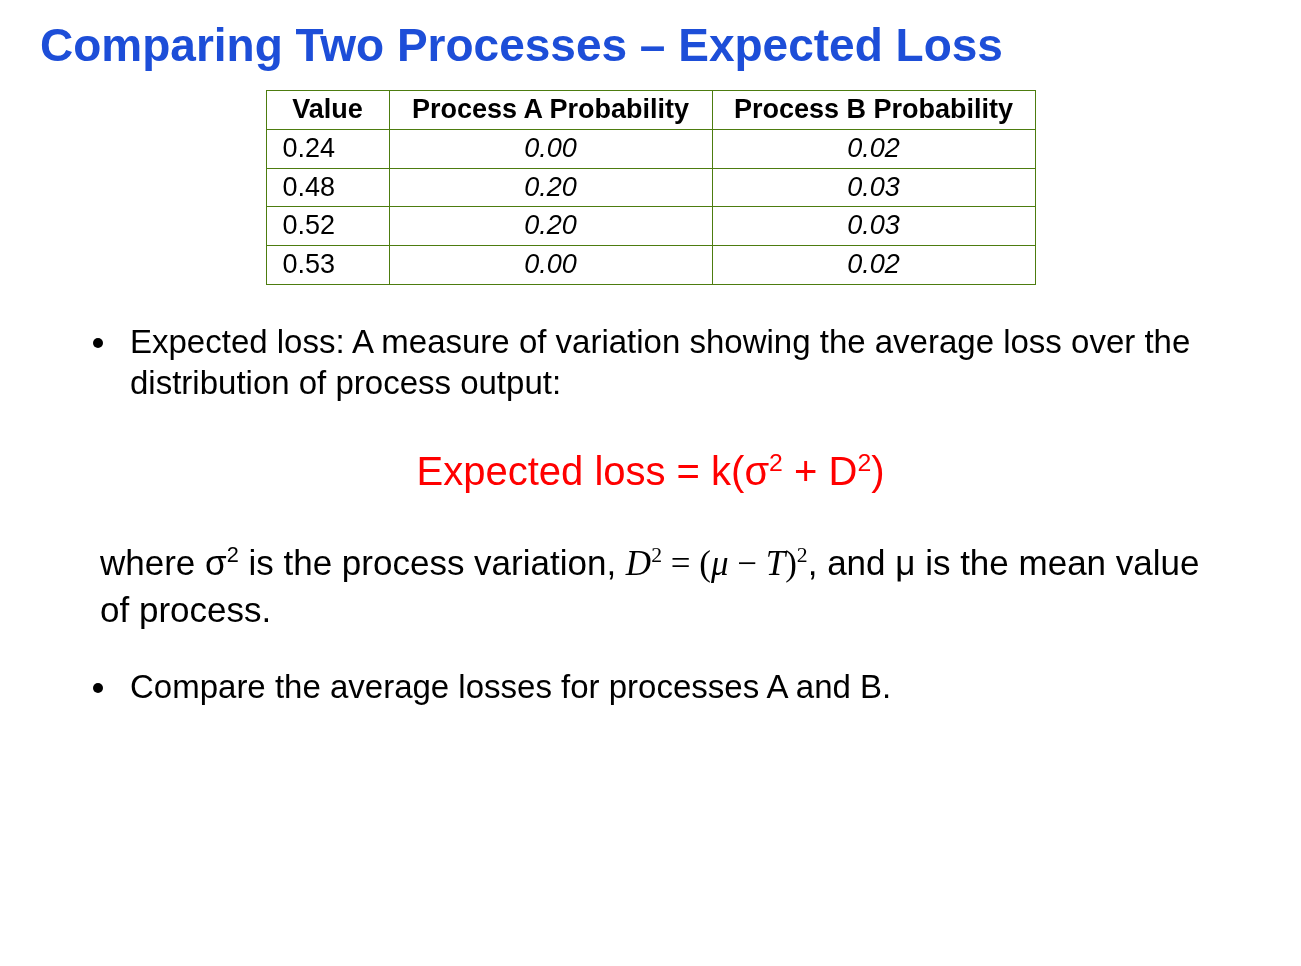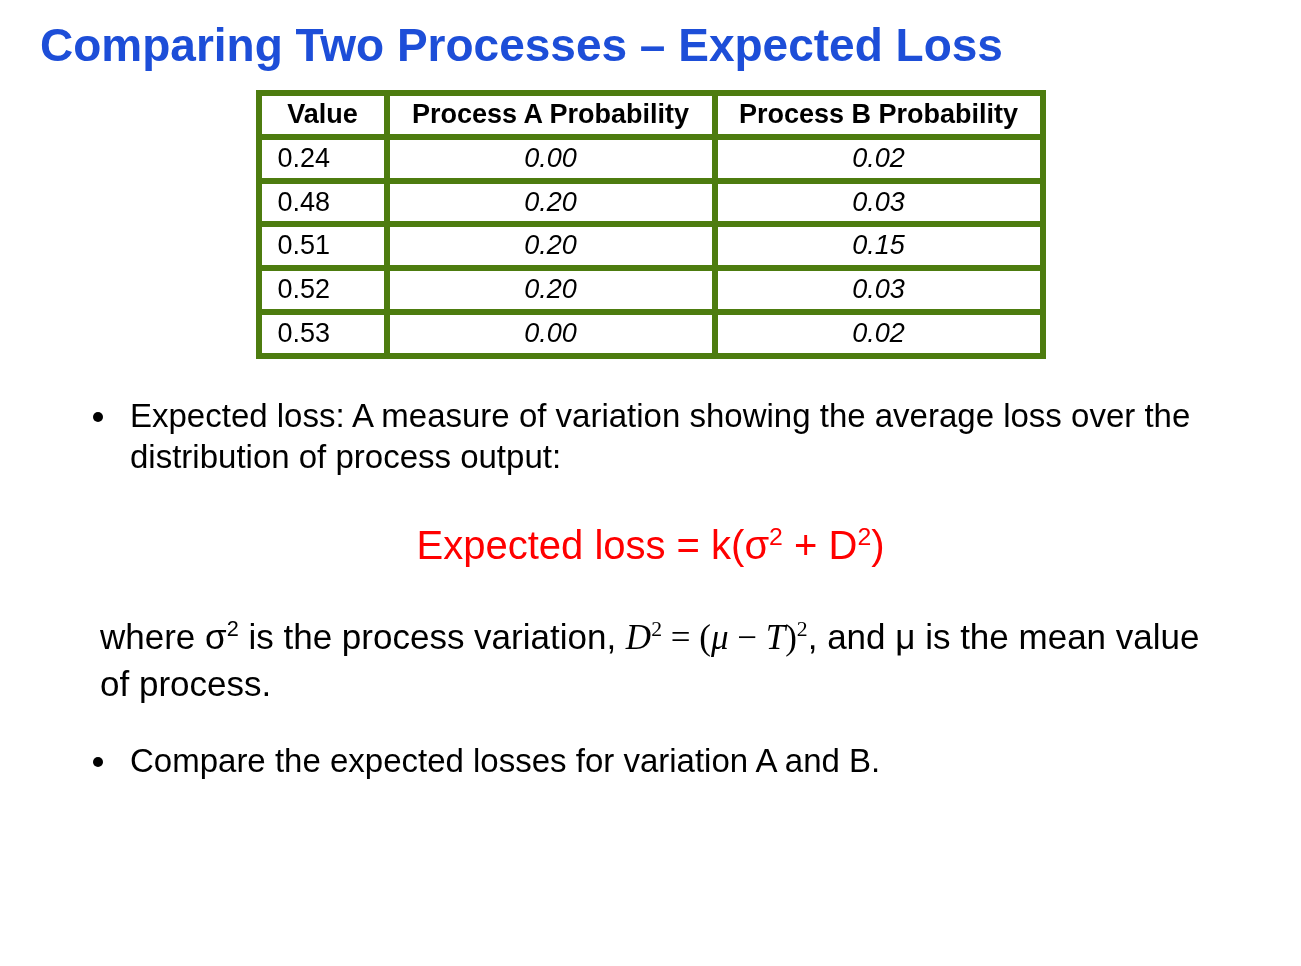--- a/index.html
+++ b/index.html
@@ -25,21 +25,21 @@
   .table-wrap {
     display: flex;
     justify-content: center;
     margin-bottom: 36px;
   }
   table.data {
     border-collapse: collapse;
     font-size: 27px;
   }
   table.data th, table.data td {
-    border: 6px solid #4d7c0f;
+    border: 1px solid #4d7c0f;
     padding: 2px 16px 2px 16px;
     line-height: 1.25;
   }
   table.data th {
     font-weight: bold;
     text-align: center;
   }
   table.data td.col-value {
     text-align: left;
     width: 90px;
@@ -107,25 +107,20 @@
           <td class="col-value">0.24</td>
           <td class="col-a">0.00</td>
           <td class="col-b">0.02</td>
         </tr>
         <tr>
           <td class="col-value">0.48</td>
           <td class="col-a">0.20</td>
           <td class="col-b">0.03</td>
         </tr>
         <tr>
-          <td class="col-value">0.51</td>
-          <td class="col-a">0.20</td>
-          <td class="col-b">0.15</td>
-        </tr>
-        <tr>
           <td class="col-value">0.52</td>
           <td class="col-a">0.20</td>
           <td class="col-b">0.03</td>
         </tr>
         <tr>
           <td class="col-value">0.53</td>
           <td class="col-a">0.00</td>
           <td class="col-b">0.02</td>
         </tr>
       </tbody>
@@ -140,16 +135,16 @@
     <span class="formula">
       <span>Expected loss = k(</span><span>σ</span><sup>2</sup><span> + D</span><sup>2</sup><span>)</span>
     </span>
   </div>
 
   <div class="explain">
     <span> where </span><span>σ</span><sup>2</sup><span> is the process variation,  </span><span class="serif-ital">D</span><sup class="serif">2</sup><span class="serif"> = (</span><span class="serif-ital">μ</span><span class="serif"> − </span><span class="serif-ital">T</span><span class="serif">)</span><sup class="serif">2</sup><span>, and μ is the mean value of process.</span>
   </div>
 
   <ul class="bullets">
-    <li>Compare the expected losses for variation A and B.</li>
+    <li>Compare the average losses for processes A and B.</li>
   </ul>
 
 </div>
 
 </body></html>

